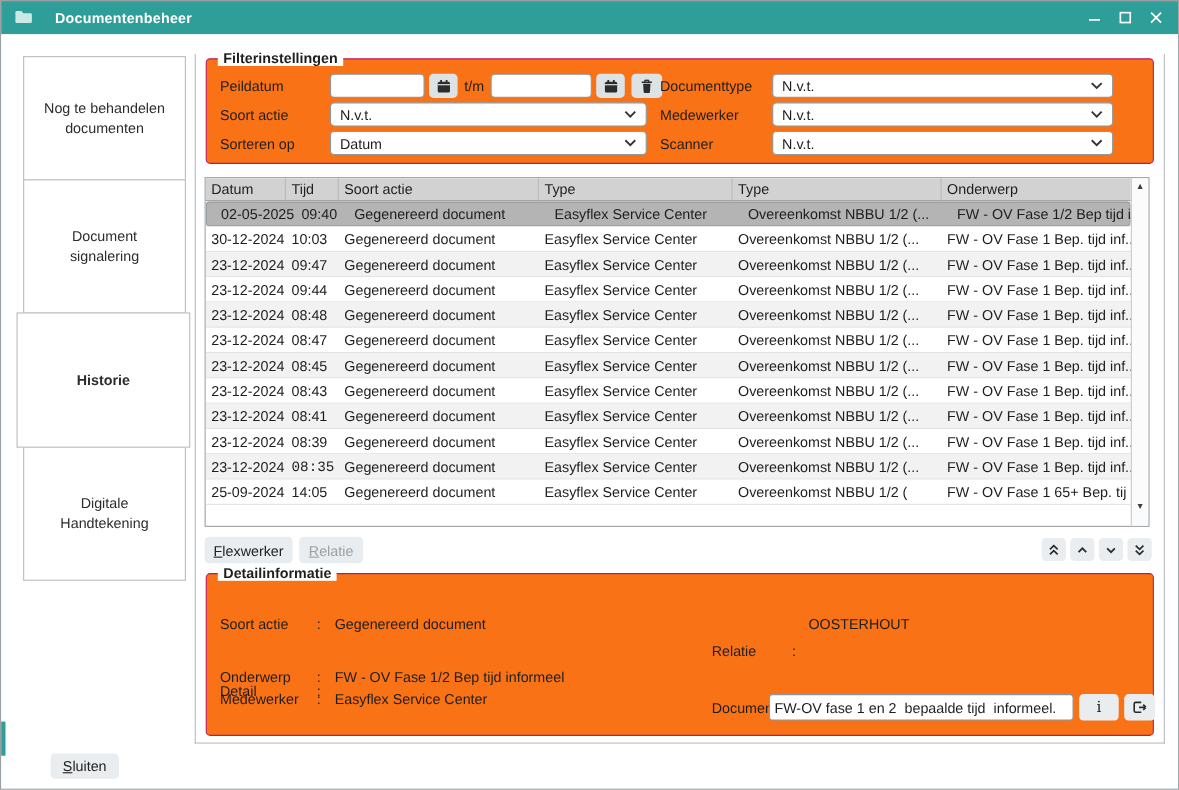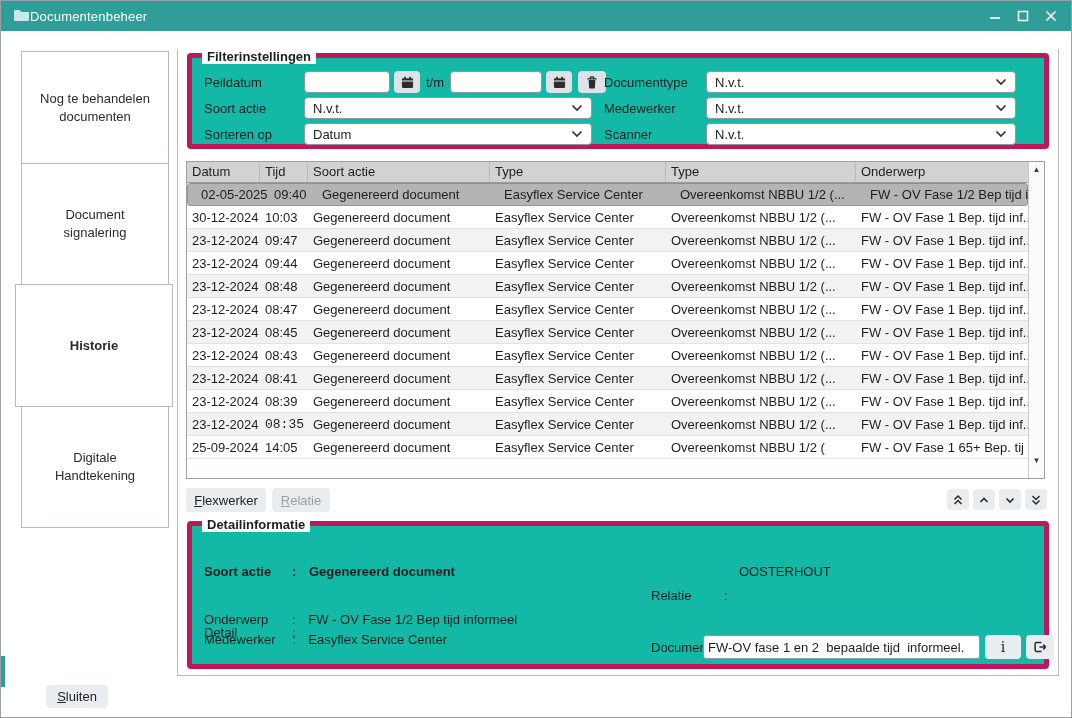--- a/index.html
+++ b/index.html
@@ -10,34 +10,34 @@
     --bord:#b7bcc0;
     --inbord:#8f979c;
     --txt:#1e1e1e;
   }
   *{box-sizing:border-box;margin:0;padding:0;}
   body{background:#777;font-family:"Liberation Sans",sans-serif;font-size:13px;color:var(--txt);}
   #win{position:relative;width:1072px;height:718px;background:#fff;border:1px solid #98a0a5;overflow:hidden;}
 
   
   .titlebar{position:absolute;left:0;top:0;width:100%;height:30px;background:var(--teal);display:flex;align-items:center;padding:0 12px;}
-  .titlebar .ttl{color:#fff;font-weight:normal;margin-left:0;letter-spacing:.2px;text-align:right;}
+  .titlebar .ttl{color:#fff;font-weight:bold;margin-left:20px;letter-spacing:.2px;text-align:right;}
   .wctl{position:absolute;top:0;height:30px;width:24px;display:flex;align-items:center;justify-content:center;cursor:default;}
   .wctl svg{display:block;}
 
   
   .tab{position:absolute;left:20px;width:148px;background:#fff;border:1px solid var(--bord);display:flex;align-items:center;justify-content:center;text-align:center;color:#2c2c2c;line-height:1.35;}
   .tab .tlbl{max-width:122px;}
   .tab.active{left:14px;width:158px;font-weight:bold;z-index:3;}
 
   
   .panel{position:absolute;left:176px;top:48px;width:882px;height:627px;background:#fff;border:1px solid var(--bord);border-top:none;}
 
   
-  .gb{position:absolute;border:5px solid #be185d;border-radius:4px;background:#14b8a6;z-index:4;}
+  .gb{position:absolute;border:1px solid #be185d;border-radius:4px;background:#f97316;z-index:4;}
   .gb>.legend{position:absolute;top:-9px;left:10px;background:#fff;padding:0 5px;font-weight:bold;}
 
   .flabel{position:absolute;white-space:nowrap;}
   .inp{position:absolute;height:22px;border:1px solid var(--inbord);border-radius:4px;background:#fff;padding:0 6px;font:13px "Liberation Sans",sans-serif;color:var(--txt);outline:none;}
   .sel{position:absolute;height:22px;border:1px solid var(--inbord);border-radius:4px;background:#fff;display:flex;align-items:center;justify-content:space-between;padding:0 8px;cursor:default;}
   .sel .sval{white-space:nowrap;overflow:hidden;}
   .iconbtn{position:absolute;height:22px;background:#dde2e5;border-radius:4px;display:flex;align-items:center;justify-content:center;cursor:default;}
   .btn{position:absolute;height:24px;background:var(--btn);border-radius:4px;display:flex;align-items:center;justify-content:center;color:#222;cursor:default;white-space:nowrap;}
   .btn.disabled{color:#9aa1a6;}
   .navbtn{position:absolute;width:22px;height:21px;background:var(--btn);border-radius:4px;display:flex;align-items:center;justify-content:center;cursor:default;}
@@ -318,21 +318,21 @@
   <span class="navbtn" style="left:1024px;top:488px;">
     <svg width="12" height="12" viewBox="0 0 12 12">
         <polyline points="2.5,2 6,5.5 9.5,2" fill="none" stroke="#2b2b2b" stroke-width="1.5"></polyline>
         <polyline points="2.5,6.5 6,10 9.5,6.5" fill="none" stroke="#2b2b2b" stroke-width="1.5"></polyline>
       </svg>
   </span>
 
   <div class="gb" style="left:186px;top:520px;width:862px;height:148px;">
     <span class="legend">Detailinformatie</span>
 
-    <div class="drow" style="left:12px;top:38px;font-weight:bold;">
+    <div class="drow" style="left:12px;top:38px;">
       <span class="dlabel" style="width:88px;">Soort actie</span><span class="colon"></span>
       <span style="margin-left:9px;">Gegenereerd document</span>
     </div>
     <div class="drow" style="left:12px;top:62px;margin-top:44px;">
       <span class="dlabel" style="width:88px;">Medewerker</span><span class="colon"></span>
       <span style="margin-left:9px;">Easyflex Service Center</span>
     </div>
     <div class="drow" style="left:12px;top:86px;">
       <span class="dlabel" style="width:88px;">Onderwerp</span><span class="colon"></span>
       <span style="margin-left:9px;">FW - OV Fase 1/2 Bep tijd informeel</span>

